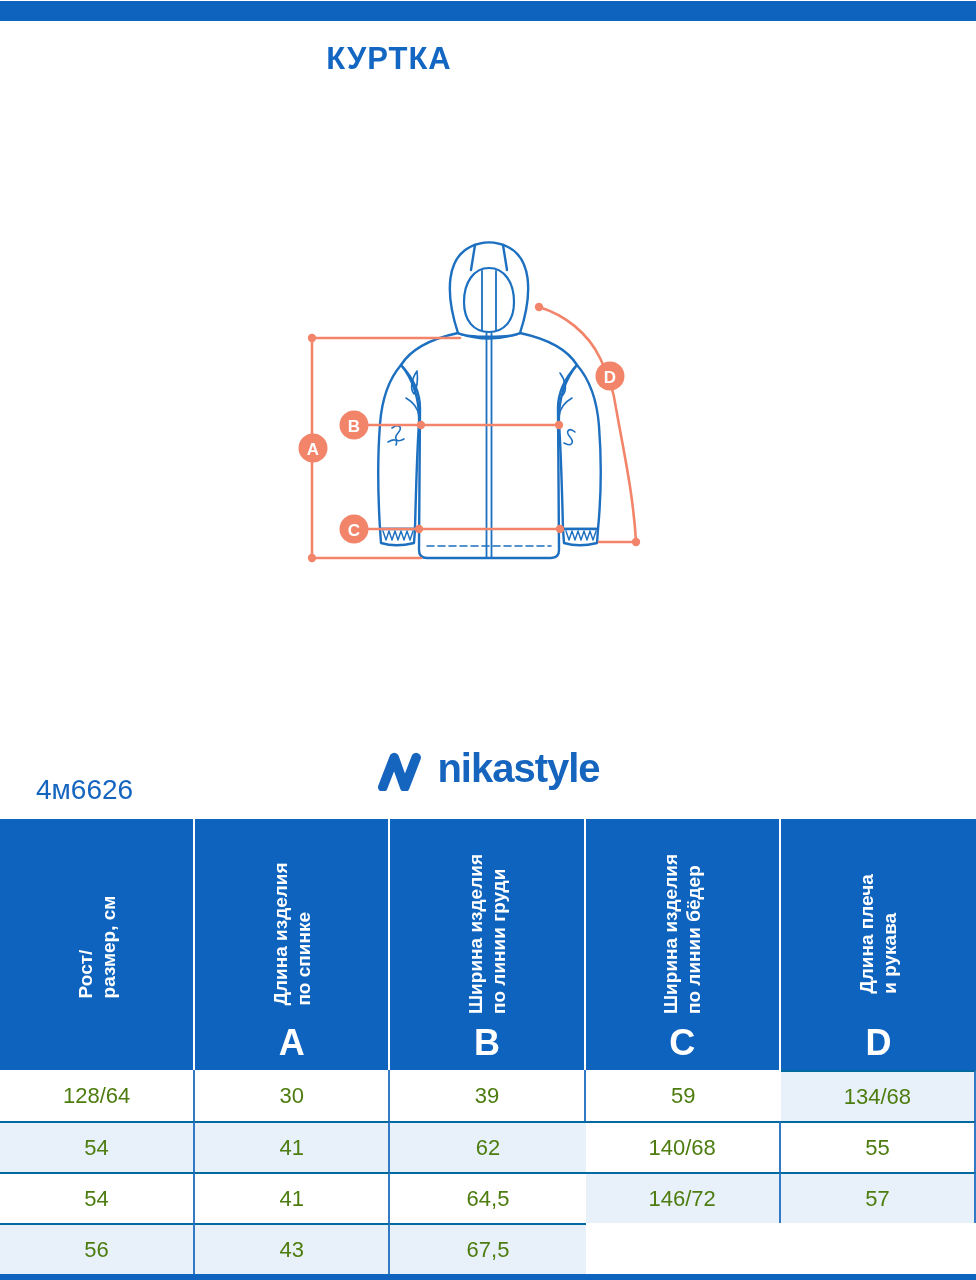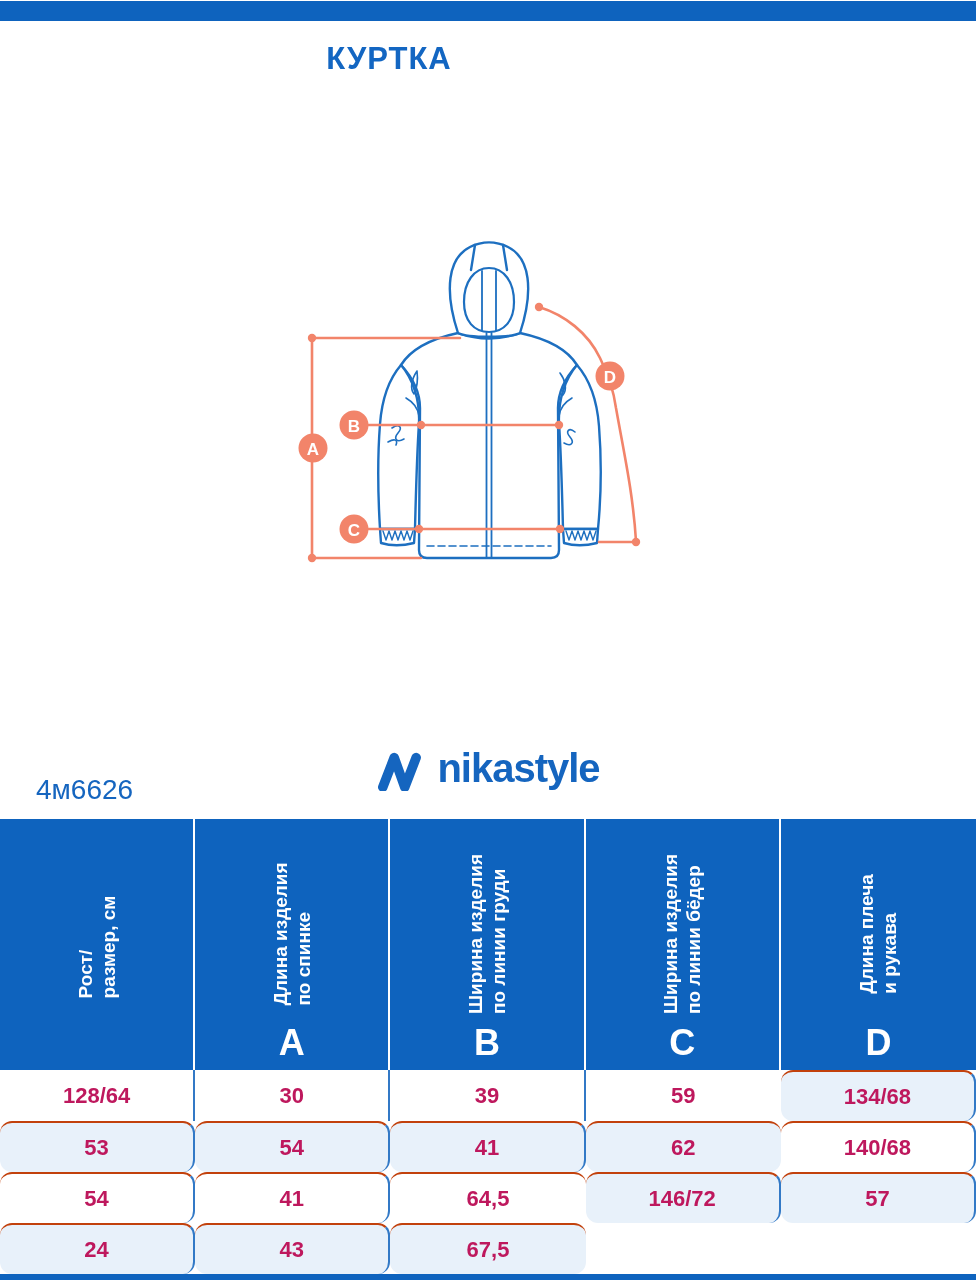--- a/index.html
+++ b/index.html
@@ -25,26 +25,26 @@
   .th { position:relative; background:#0E63BE; border-right:2px solid #ffffff; }
   .th:last-child { border-right:none; }
   .vlabel { position:absolute; left:50%; top:46%; transform:translate(-50%,-50%) rotate(-90deg);
             white-space:nowrap; color:#ffffff; font-weight:bold; font-size:19px; line-height:23px; text-align:left; }
   .th.first .vlabel { top:51%; }
   .bigletter { position:absolute; bottom:6px; left:0; width:100%; text-align:center;
                color:#ffffff; font-weight:bold; font-size:36px; }
 
   .tbody { display:grid; grid-template-columns:repeat(5,1fr); grid-auto-rows:51px; width:976px; }
   .td { display:flex; align-items:center; justify-content:center;
-        font-size:22px; font-weight:bold; color:#be185d;
+        font-size:22px; font-weight:normal; color:#4d7c0f;
         border-right:2px solid #3279C6; }
   .td.lastcol { border-right:none; }
   .row-odd  { background:#ffffff; }
   .row-even { background:#E8F1FA; }
-  .td.topline { border-top:2px solid #c2410c;border-radius:12px; }
+  .td.topline { border-top:2px solid #0369a1; }
 
   .bottombar { width:976px; height:6px; background:#0E63BE; }
 </style>
 </head>
 <body>
 
 <div class="stage">
 
   <div class="topbar"></div>
 
@@ -162,33 +162,33 @@
     </div>
 
     <div class="tbody">
 
       <div class="td row-odd">128/64</div>
       <div class="td row-odd">30</div>
       <div class="td row-odd">39</div>
       <div class="td row-odd lastcol">59</div>
 
       <div class="td row-even topline">134/68</div>
-      <div class="td row-even topline">53</div>
       <div class="td row-even topline">54</div>
       <div class="td row-even topline">41</div>
       <div class="td row-even topline lastcol">62</div>
 
       <div class="td row-odd topline">140/68</div>
+      <div class="td row-odd topline">55</div>
       <div class="td row-odd topline">54</div>
       <div class="td row-odd topline">41</div>
       <div class="td row-odd topline lastcol">64,5</div>
 
       <div class="td row-even topline">146/72</div>
       <div class="td row-even topline">57</div>
-      <div class="td row-even topline">24</div>
+      <div class="td row-even topline">56</div>
       <div class="td row-even topline">43</div>
       <div class="td row-even topline lastcol">67,5</div>
     </div>
 
     <div class="bottombar"></div>
   </div>
 
 </div>
 
 </body></html>

